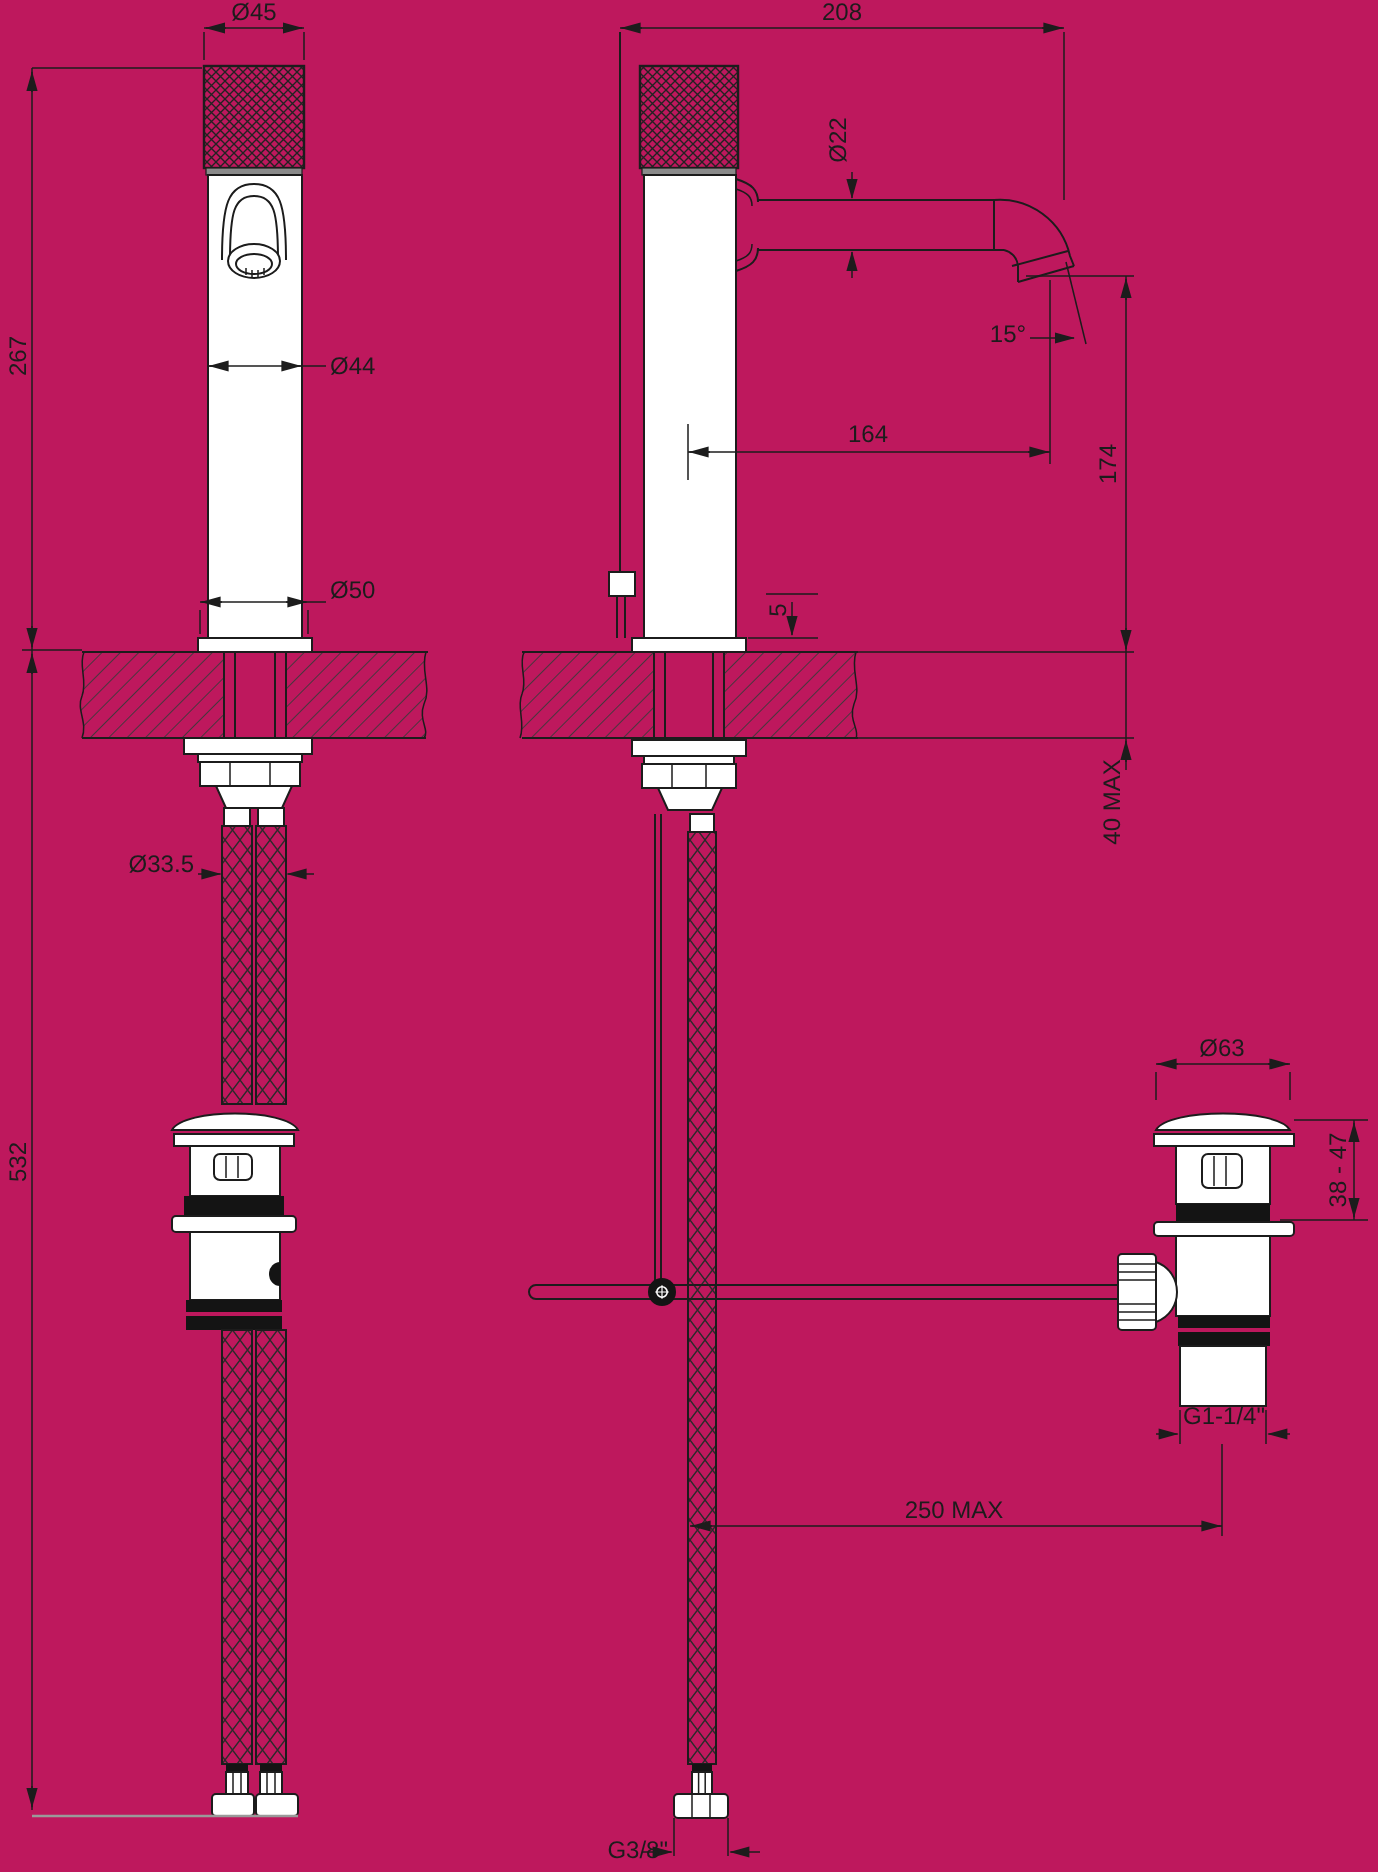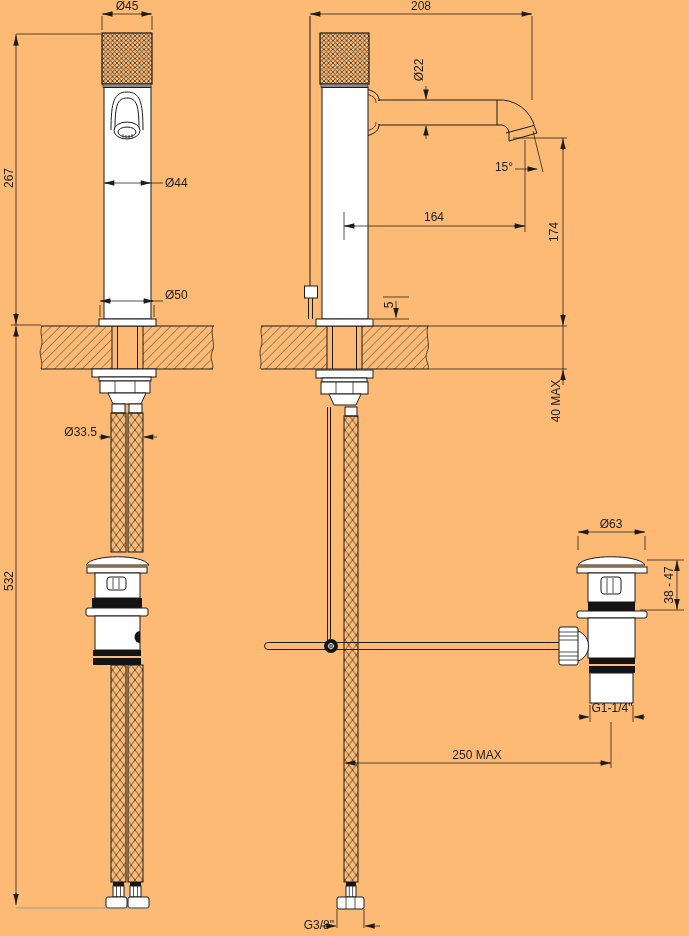--- a/index.html
+++ b/index.html
@@ -1,16 +1,16 @@
 <!DOCTYPE html>
 <html><head>
 <meta charset="utf-8">
 <style>
   html,body{margin:0;padding:0;background:#fff;}
-  .sheet{width:689px;height:936px;background:#fdba74;position:relative;overflow:hidden;}
+  .sheet{width:689px;height:936px;background:#be185d;position:relative;overflow:hidden;}
   svg{display:block;}
   svg *{vector-effect:none;}
   .ln{stroke:#1c1c1c;fill:none;stroke-width:1;}
   .thin{stroke:#1c1c1c;fill:none;stroke-width:0.75;}
   .fillw{fill:#ffffff;stroke:#1c1c1c;stroke-width:1;}
   .fillb{fill:#141414;stroke:none;}
   .rim{fill:#8a8a8a;stroke:#1c1c1c;stroke-width:0.6;}
   .knurl{fill:url(#knurl);stroke:#1c1c1c;stroke-width:1.2;}
   .braid{fill:url(#braid);stroke:#1c1c1c;stroke-width:1;}
   .hatch{fill:url(#hat45);stroke:none;}

